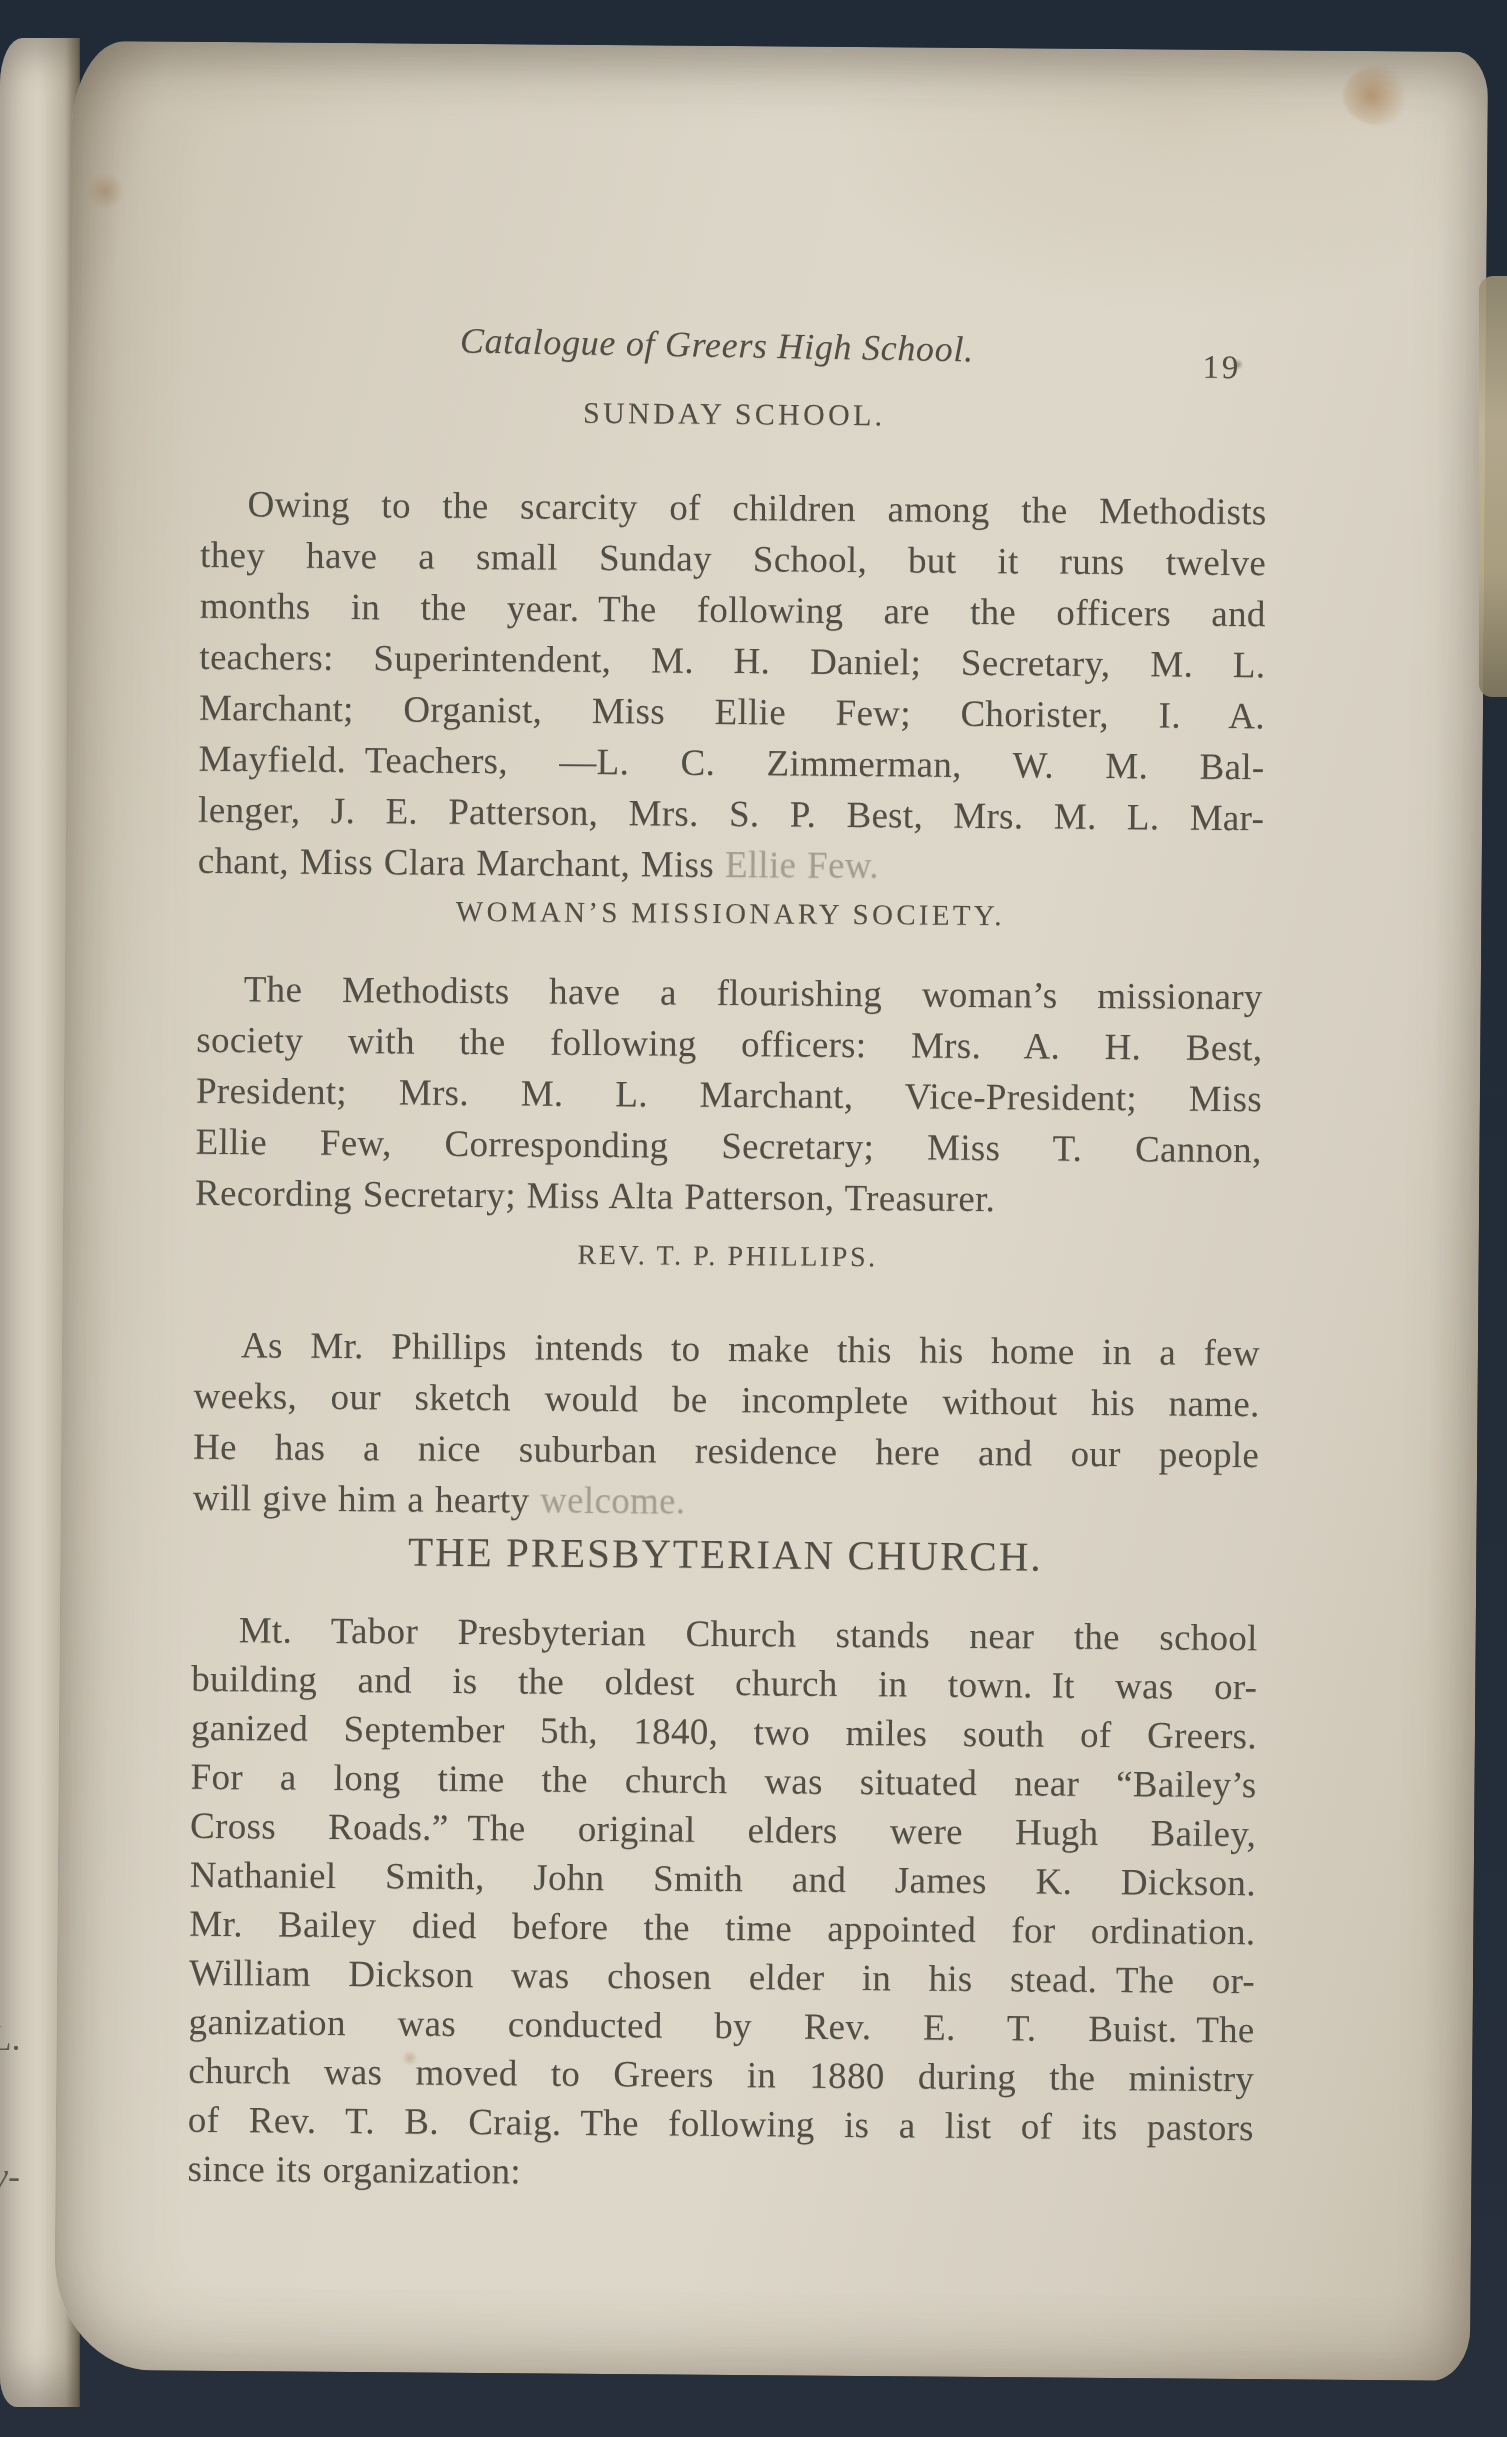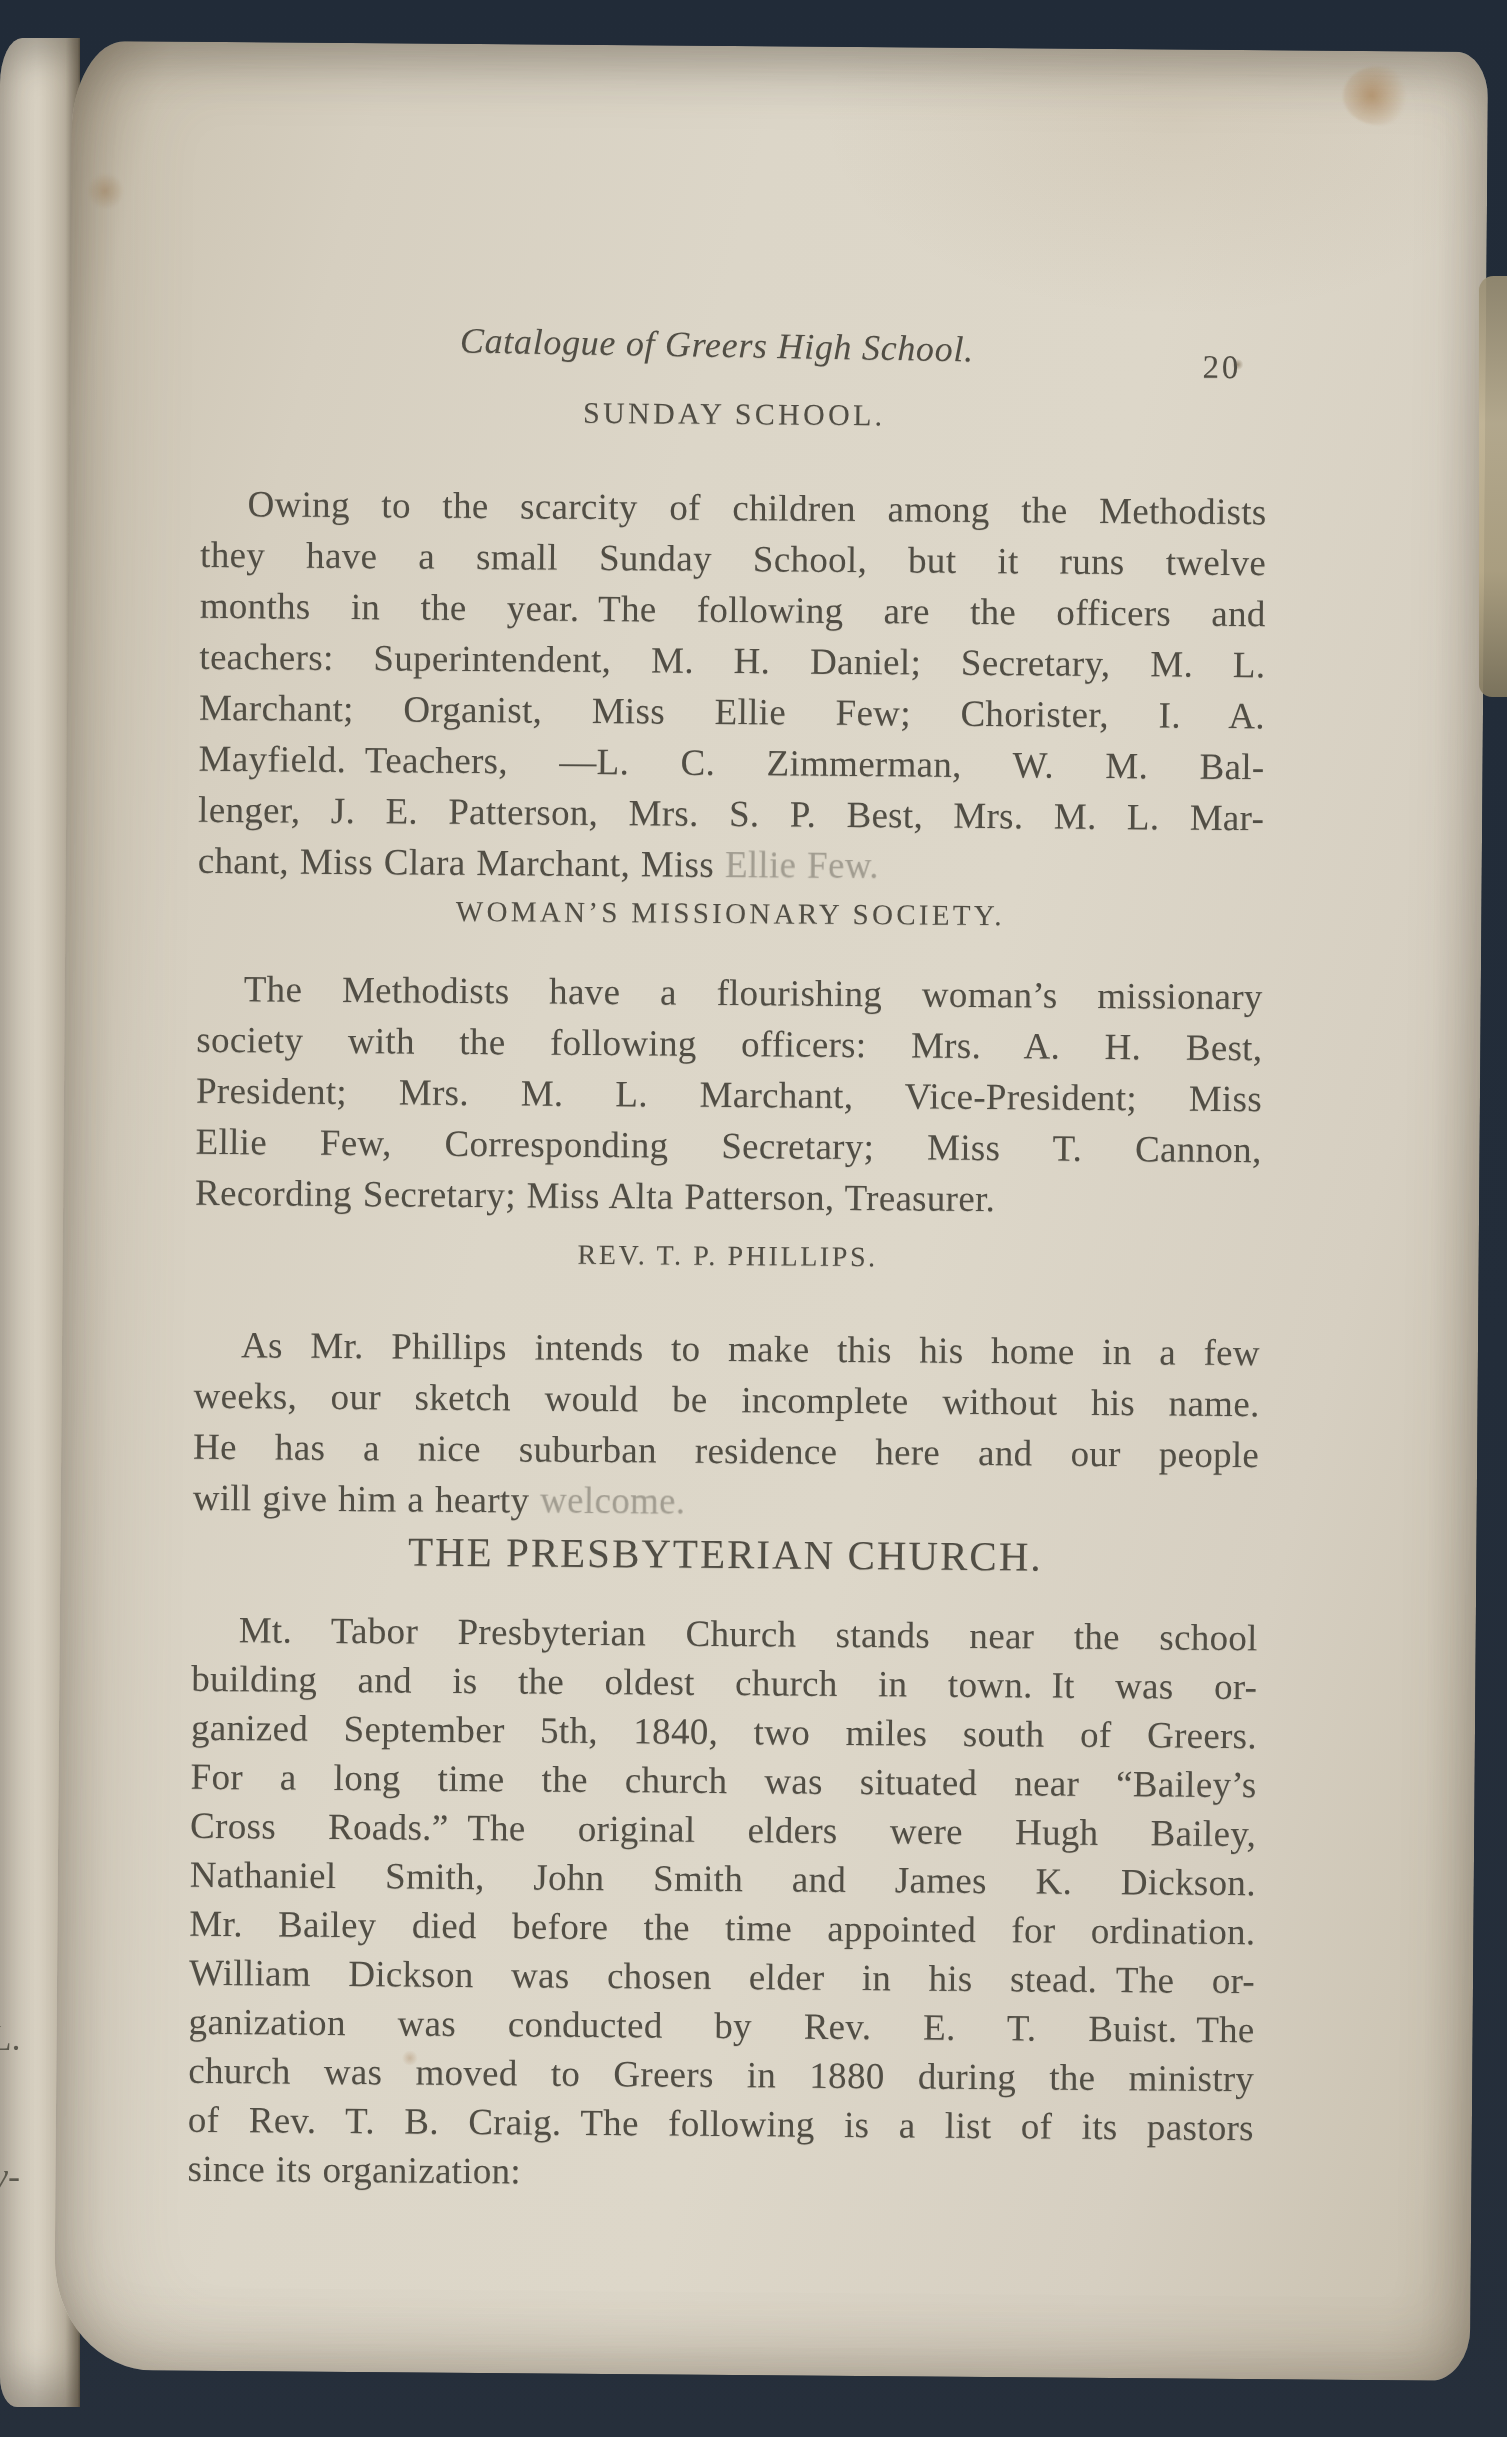--- a/index.html
+++ b/index.html
@@ -72,21 +72,21 @@
 
   <div class="page-group">
 
     <div class="book-page"></div>
     <div class="stain a"></div>
     <div class="stain b"></div>
     <div class="stain c"></div>
     <div class="stain d"></div>
 
     <div class="print running-header">Catalogue of Greers High School.</div>
-    <div class="print page-number">20</div>
+    <div class="print page-number">19</div>
 
     <div class="print section-heading h-small" style="top:397px;">SUNDAY SCHOOL.</div>
     <div class="print para" id="p-sunday" style="top:482px;">
         <div class="line indent"><span>Owing to the scarcity of children among the Methodists</span></div>
         <div class="line"><span>they have a small Sunday School, but it runs twelve</span></div>
         <div class="line"><span>months in the year. The following are the officers and</span></div>
         <div class="line"><span>teachers: Superintendent, M. H. Daniel; Secretary, M. L.</span></div>
         <div class="line"><span>Marchant; Organist, Miss Ellie Few; Chorister, I. A.</span></div>
         <div class="line"><span>Mayfield. Teachers, —L. C. Zimmerman, W. M. Bal-</span></div>
         <div class="line"><span>lenger, J. E. Patterson, Mrs. S. P. Best, Mrs. M. L. Mar-</span></div>

